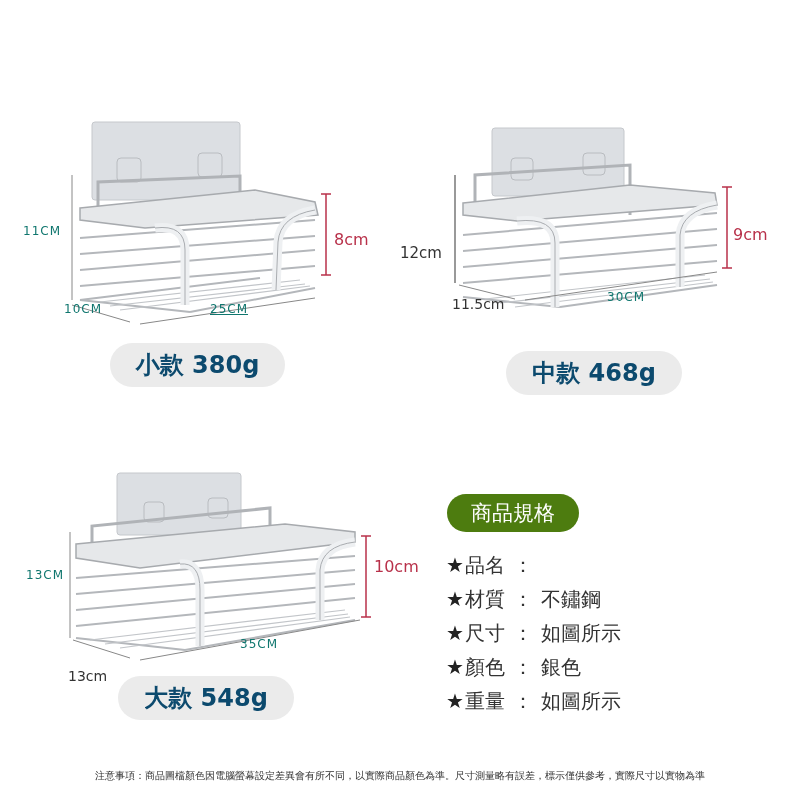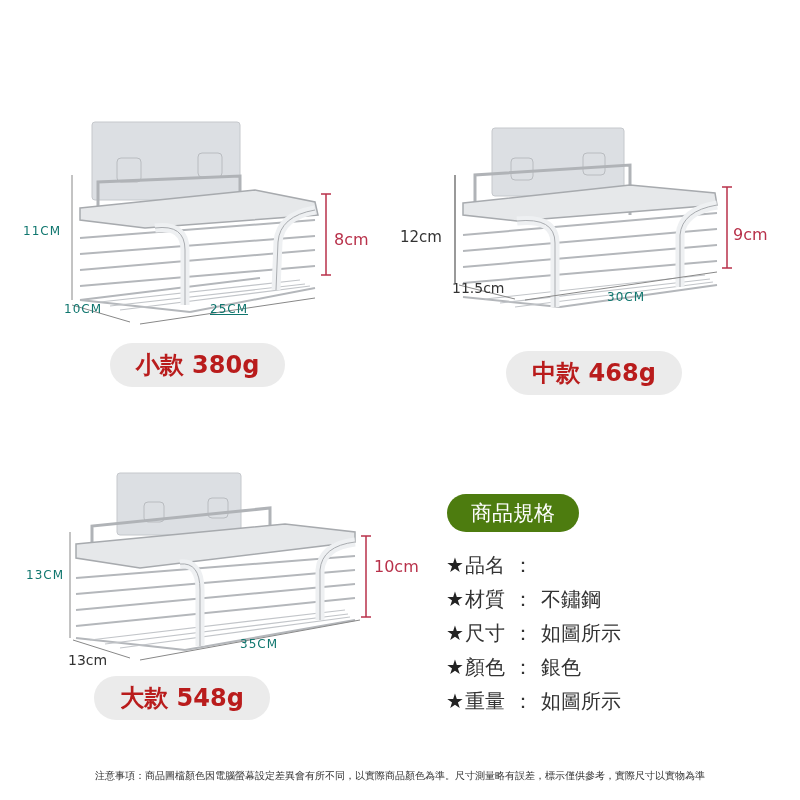--- a/index.html
+++ b/index.html
@@ -3,26 +3,26 @@
 <meta charset="utf-8">
 <style>
   * { box-sizing: border-box; margin: 0; padding: 0; }
   html, body { width: 800px; height: 800px; background: #ffffff; overflow: hidden; }
   body { position: relative; font-family: "DejaVu Sans", "Liberation Sans", sans-serif; color: #333; }
 
   .product { position: absolute; }
   .product svg { position: absolute; left: 0; top: 0; overflow: visible; }
 
   .dim { position: absolute; font-family: "DejaVu Sans", sans-serif; color: #0f766e; font-size: 12px; letter-spacing: 1px; white-space: nowrap; }
-  .dim.plain { font-size: 14px; letter-spacing: 0; color: #333; }
+  .dim.plain { font-size: 14px; letter-spacing: 0; color: #333; margin-top: 16px; }
   .dim.red { color: #b8314a; font-size: 16px; letter-spacing: 0; }
 
   .pill {
     position: absolute; height: 44px; border-radius: 22px; background: #ebebeb;
-    color: #b91c1c; font-size: 24px; font-weight: bold; display: flex; align-items: center; justify-content: center;
+    color: #0c4a6e; font-size: 24px; font-weight: bold; display: flex; align-items: center; justify-content: center;
     font-family: "DejaVu Sans", sans-serif;
   }
 
   .spec-header {
     position: absolute; left: 447px; top: 494px; width: 132px; height: 38px; border-radius: 19px;
     background: #4d7c0f; color: #fff; font-size: 21px; display: flex; align-items: center; justify-content: center;
   }
   .spec-list { position: absolute; left: 446px; top: 548px; list-style: none; }
   .spec-list li { height: 34px; font-size: 20px; color: #333; display: flex; align-items: center; white-space: nowrap; }
   .spec-list .star { color: #222; margin-right: 1px; }
@@ -154,21 +154,21 @@
       <line x1="296" y1="66" x2="296" y2="147"></line>
       <line x1="291" y1="66" x2="301" y2="66"></line>
       <line x1="291" y1="147" x2="301" y2="147"></line>
     </g>
   </svg>
   <span class="dim" style="left:-44px; top:98px;">13CM</span>
   <span class="dim plain" style="left:-2px; top:182px;">13cm</span>
   <span class="dim" style="left:170px; top:167px;">35CM</span>
   <span class="dim red" style="left:304px; top:87px;">10cm</span>
 </div>
-<div class="pill" style="left:94px; top:676px; width:176px;">大款 548g</div>
+<div class="pill" style="left:118px; top:676px; width:176px;">大款 548g</div>
 
 <div class="spec-header">商品規格</div>
 <ul class="spec-list">
   <li>
     <span class="star">★</span>
     <span>品名</span>
     <span class="sep">：</span>
   </li>
   <li>
     <span class="star">★</span>

